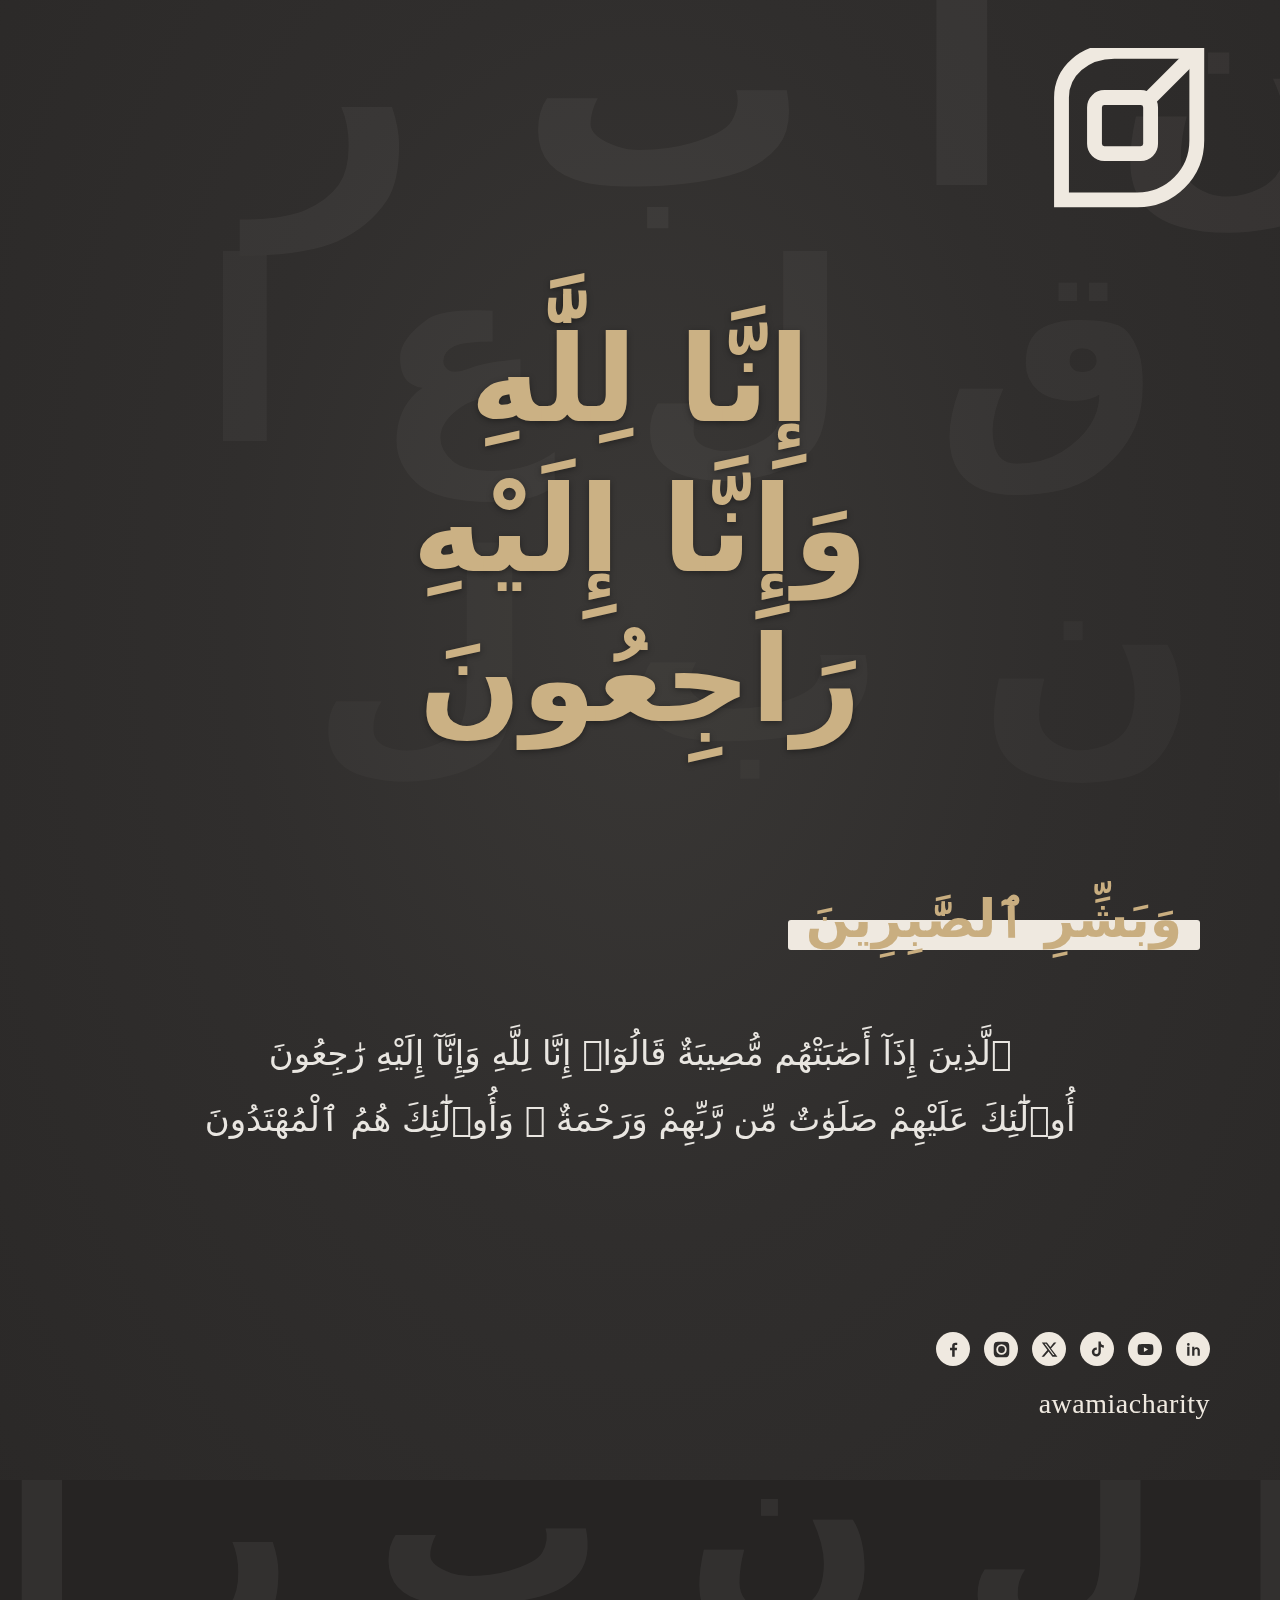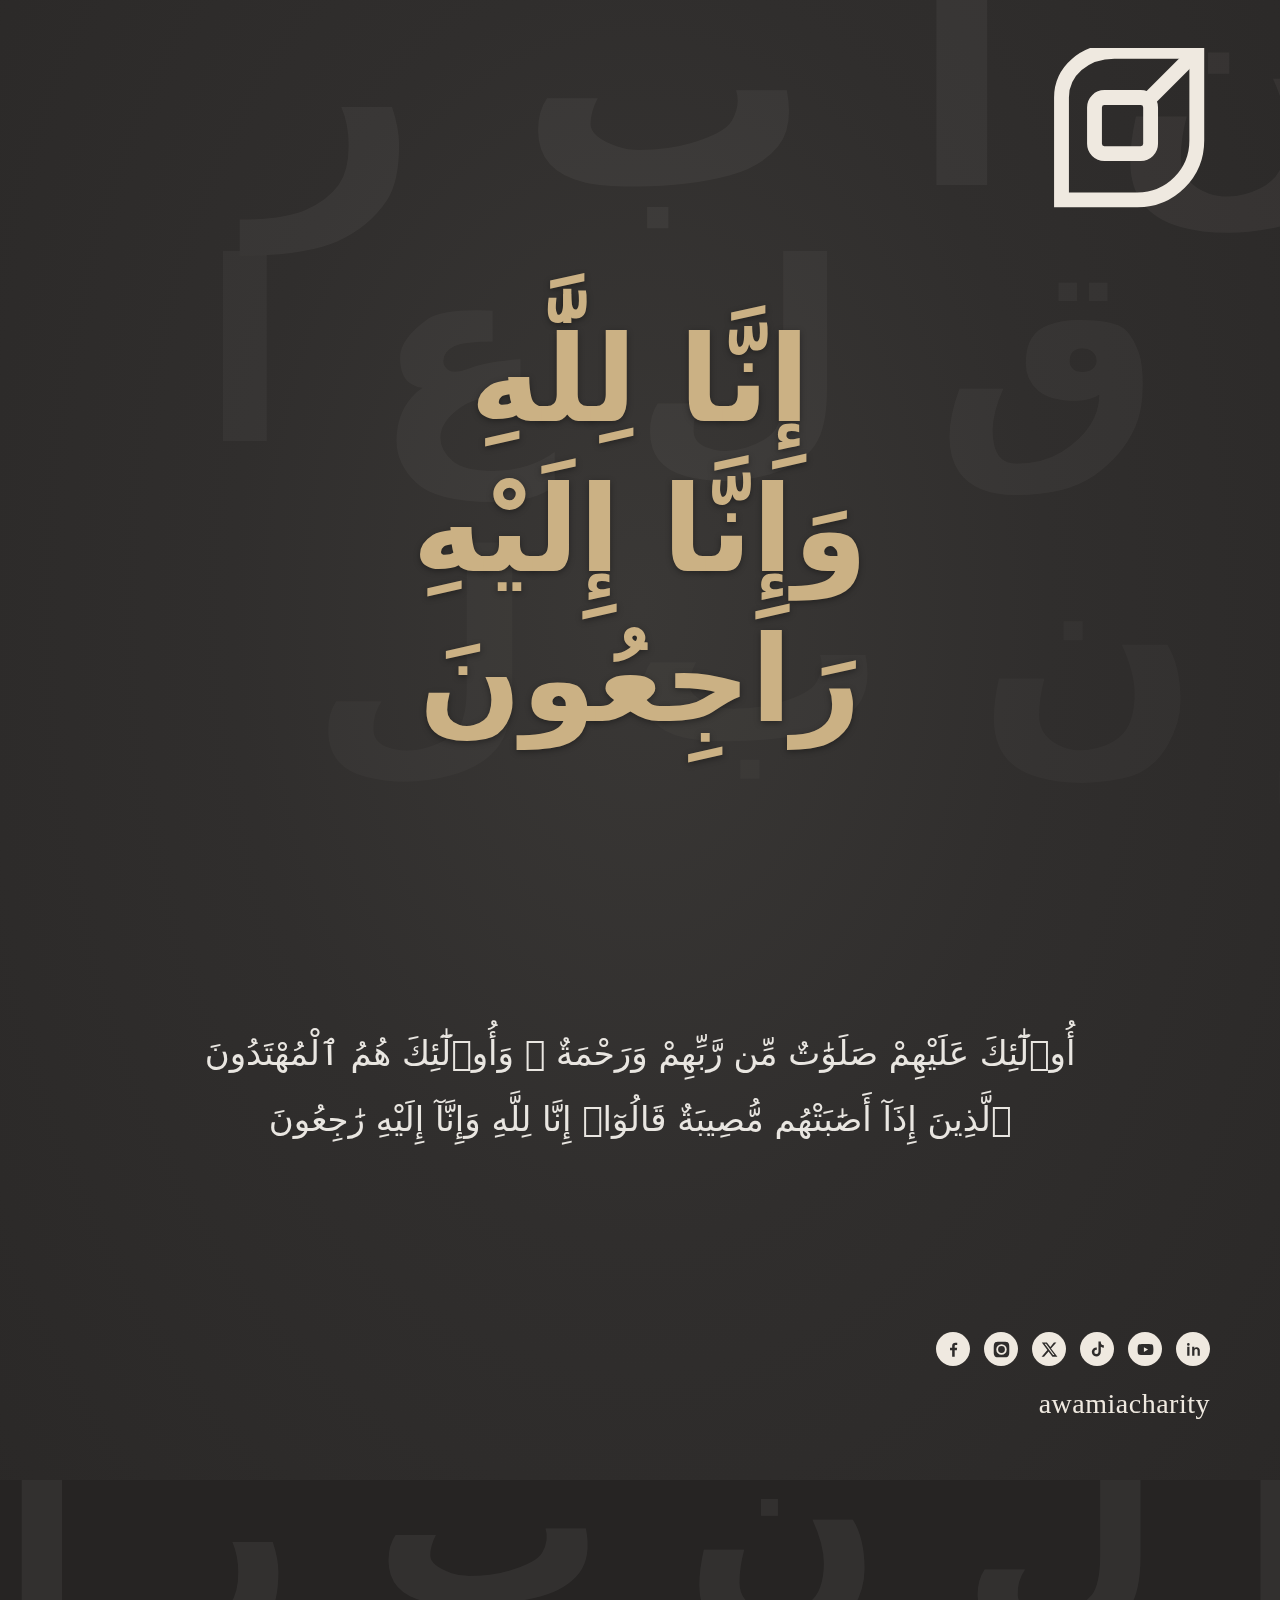--- a/index.html
+++ b/index.html
@@ -195,24 +195,27 @@
       <path d="M10 30 C10 14 24 2 42 2 L92 2 L92 56 C92 76 76 92 56 92 L10 92 Z" fill="none" stroke="#efe9e0" stroke-width="9"></path>
       <rect x="30" y="30" width="34" height="34" rx="6" fill="none" stroke="#efe9e0" stroke-width="9"></rect>
       <path d="M64 30 L92 2" stroke="#efe9e0" stroke-width="9" fill="none"></path>
     </svg>
   </div>
 
   <div class="medallion">
     <div class="calli">إِنَّا لِلَّٰهِ وَإِنَّا إِلَيْهِ رَاجِعُونَ</div>
   </div>
 
+  <div class="headline-wrap">
+    <span class="headline">وَبَشِّرِ ٱلصَّٰبِرِينَ</span>
+  </div>
 
   <div class="verse">
+    <span class="line">ٱلَّذِينَ إِذَآ أَصَٰبَتْهُم مُّصِيبَةٌ قَالُوٓا۟ إِنَّا لِلَّهِ وَإِنَّآ إِلَيْهِ رَٰجِعُونَ</span>
     <span class="line">أُو۟لَٰٓئِكَ عَلَيْهِمْ صَلَوَٰتٌ مِّن رَّبِّهِمْ وَرَحْمَةٌ ۖ وَأُو۟لَٰٓئِكَ هُمُ ٱلْمُهْتَدُونَ</span>
-    <span class="line">ٱلَّذِينَ إِذَآ أَصَٰبَتْهُم مُّصِيبَةٌ قَالُوٓا۟ إِنَّا لِلَّهِ وَإِنَّآ إِلَيْهِ رَٰجِعُونَ</span>
   </div>
 
   <div class="footer">
     <div class="social">
       <span class="ic">
         <svg viewBox="0 0 24 24">
             <path d="M13.5 21v-8h2.7l.4-3.1h-3.1V7.9c0-.9.25-1.5 1.55-1.5h1.65V3.6c-.29-.04-1.27-.13-2.4-.13-2.37 0-4 1.45-4 4.1v2.32H7.6V13h2.7v8z"></path>
           </svg>
       </span>
       <span class="ic">

